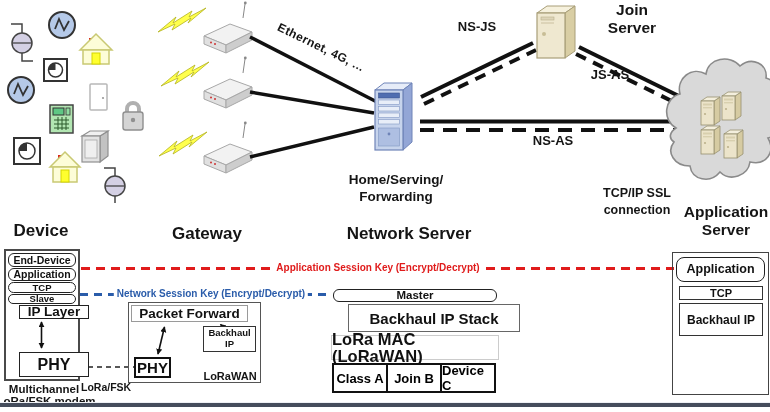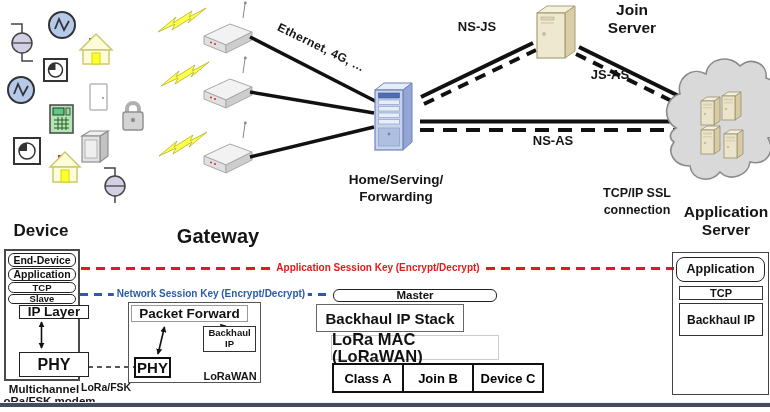--- a/index.html
+++ b/index.html
@@ -8,21 +8,21 @@
   .layer{position:absolute;left:0;top:0;z-index:1;}
   .lbl{position:absolute;z-index:2;font-weight:bold;color:#151515;white-space:nowrap;line-height:1.1;}
   .cx{transform:translateX(-50%);}
   .box{position:absolute;z-index:2;background:#fff;box-sizing:border-box;
        display:flex;align-items:center;justify-content:center;font-weight:bold;color:#111;line-height:1;}
   .outer{background:transparent;z-index:2;}
   .pill{border:1.4px solid #222;border-radius:6px;}
   .rect{border:1.5px solid #222;margin-left:12px;}
   .keylbl{background:#fff;padding:0 3px;z-index:3;}
   .classrow{position:absolute;z-index:2;display:flex;}
-  .classcell{box-sizing:border-box;border:2px solid #111;background:#fff;width:72px;height:30px;
+  .classcell{box-sizing:border-box;border:2px solid #111;background:#fff;width:56px;height:30px;
              display:flex;align-items:center;justify-content:center;font-weight:bold;font-size:13px;}
   .classcell+.classcell{margin-left:-2px;}
   .rot{transform-origin:0 0;transform:rotate(26deg);}
   .rule{position:absolute;left:0;top:402px;width:770px;height:5px;z-index:2;
         background:linear-gradient(180deg,#eef0f4 0%,#eef0f4 30%,#454d5c 30%,#454d5c 100%);}
 </style>
 </head>
 <body>
 
 <div class="canvas">
@@ -219,21 +219,22 @@
   <div class="lbl cx" style="left:610px;top:68px;font-size:13px;">JS-AS</div>
   <div class="lbl cx" style="left:553px;top:134px;font-size:13px;">NS-AS</div>
   <div class="lbl cx" style="left:396px;top:173px;font-size:13.5px;">Home/Serving/</div>
   <div class="lbl cx" style="left:396px;top:190px;font-size:13.5px;">Forwarding</div>
   <div class="lbl cx" style="left:637px;top:187px;font-size:12.5px;">TCP/IP SSL</div>
   <div class="lbl cx" style="left:637px;top:204px;font-size:12.5px;">connection</div>
   <div class="lbl cx" style="left:726px;top:203px;font-size:15.5px;">Application</div>
   <div class="lbl cx" style="left:726px;top:221px;font-size:15.5px;">Server</div>
 
   <div class="lbl cx" style="left:41px;top:222px;font-size:17px;">Device</div>
-  <div class="lbl cx" style="left:207px;top:225px;font-size:20px;margin-left:11px;">Gateway</div>
+  <div class="lbl cx" style="left:207px;top:225px;font-size:17px;">Gateway</div>
+  <div class="lbl cx" style="left:409px;top:225px;font-size:17px;">Network Server</div>
 
   <div class="box outer" style="left:4px;top:249px;width:76px;height:132px;border:2px solid #4a4a4a;"></div>
   <div class="box pill" style="left:8px;top:253px;width:68px;height:14px;font-size:10.5px;">End-Device</div>
   <div class="box pill" style="left:8px;top:268px;width:68px;height:13px;font-size:10.5px;">Application</div>
   <div class="box pill" style="left:8px;top:282px;width:68px;height:11px;font-size:9.5px;">TCP</div>
   <div class="box pill" style="left:8px;top:294px;width:68px;height:10px;font-size:9.5px;">Slave</div>
   <div class="box rect" style="left:7px;top:305px;width:70px;height:14px;font-size:13.5px;">IP Layer</div>
   <div class="box rect" style="left:7px;top:352px;width:70px;height:25px;font-size:16px;">PHY</div>
   <div class="lbl cx" style="left:44px;top:383px;font-size:11.5px;">Multichannel</div>
   <div class="lbl cx" style="left:46px;top:395px;font-size:11.5px;">LoRa/FSK modem</div>
@@ -242,21 +243,21 @@
   <div class="box" style="left:131px;top:305px;width:117px;height:17px;font-size:13.5px;border:1px solid #9a9a9a;">Packet Forward</div>
   <div class="box" style="left:203px;top:326px;width:53px;height:26px;font-size:9.5px;border:1.5px solid #333;flex-direction:column;line-height:1.15;">
     <div>Backhaul</div>
     <div>IP</div>
   </div>
   <div class="lbl cx" style="left:230px;top:370px;font-size:11px;">LoRaWAN</div>
   <div class="box" style="left:134px;top:357px;width:37px;height:21px;font-size:15px;border:2.5px solid #111;">PHY</div>
   <div class="lbl" style="left:81px;top:347px;font-size:10.5px;margin-top:35px;">LoRa/FSK</div>
 
   <div class="box pill" style="left:333px;top:289px;width:164px;height:13px;font-size:11.5px;border-width:1.3px;">Master</div>
-  <div class="box" style="left:316px;top:304px;width:148px;height:28px;font-size:15px;border:1.5px solid #666;">Backhaul IP Stack</div>
+  <div class="box" style="left:348px;top:304px;width:172px;height:28px;font-size:15px;border:1.5px solid #666;">Backhaul IP Stack</div>
   <div class="box" style="left:331px;top:335px;width:168px;height:25px;font-size:16.5px;border:1px solid #ccc;">LoRa MAC (LoRaWAN)</div>
   <div class="classrow" style="left:332px;top:363px;">
     <div class="classcell">Class A</div>
     <div class="classcell">Join B</div>
     <div class="classcell">Device C</div>
   </div>
 
   <div class="box outer" style="left:672px;top:252px;width:97px;height:143px;border:1.5px solid #444;"></div>
   <div class="box pill" style="left:676px;top:257px;width:89px;height:25px;font-size:12.5px;border-width:1.6px;border-radius:8px;">Application</div>
   <div class="box" style="left:679px;top:286px;width:84px;height:14px;font-size:11px;border:1.5px solid #333;">TCP</div>

